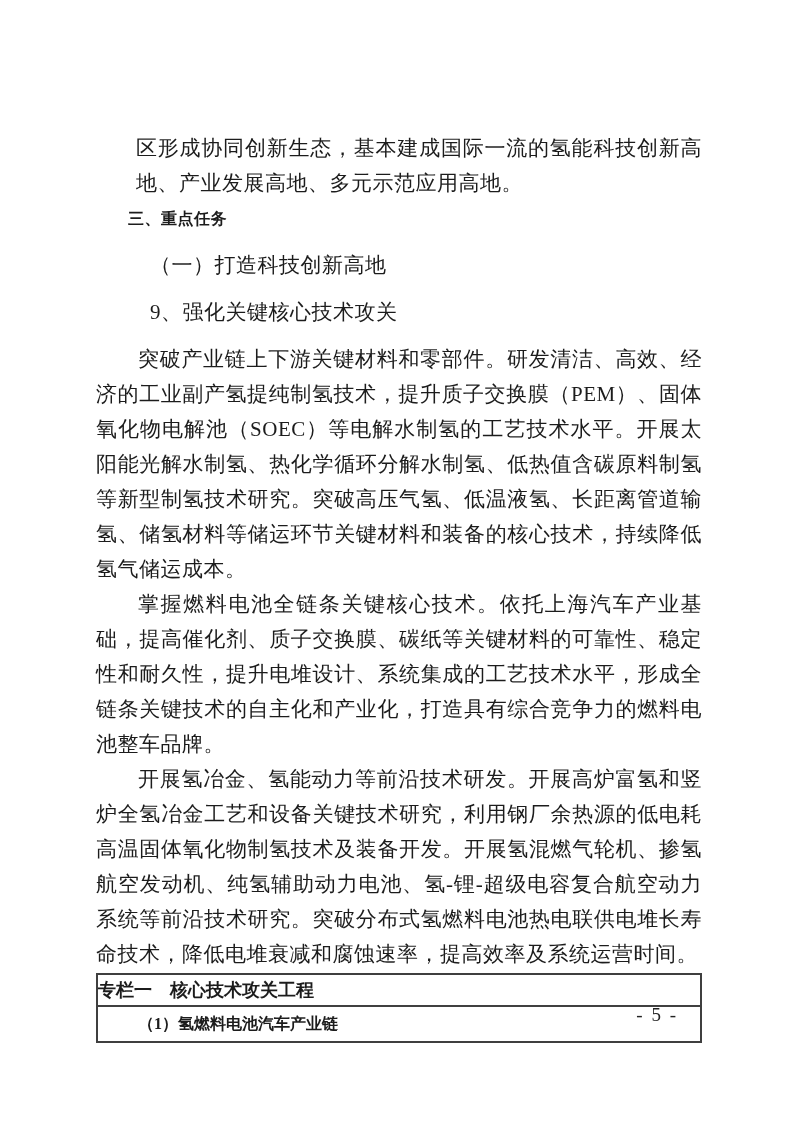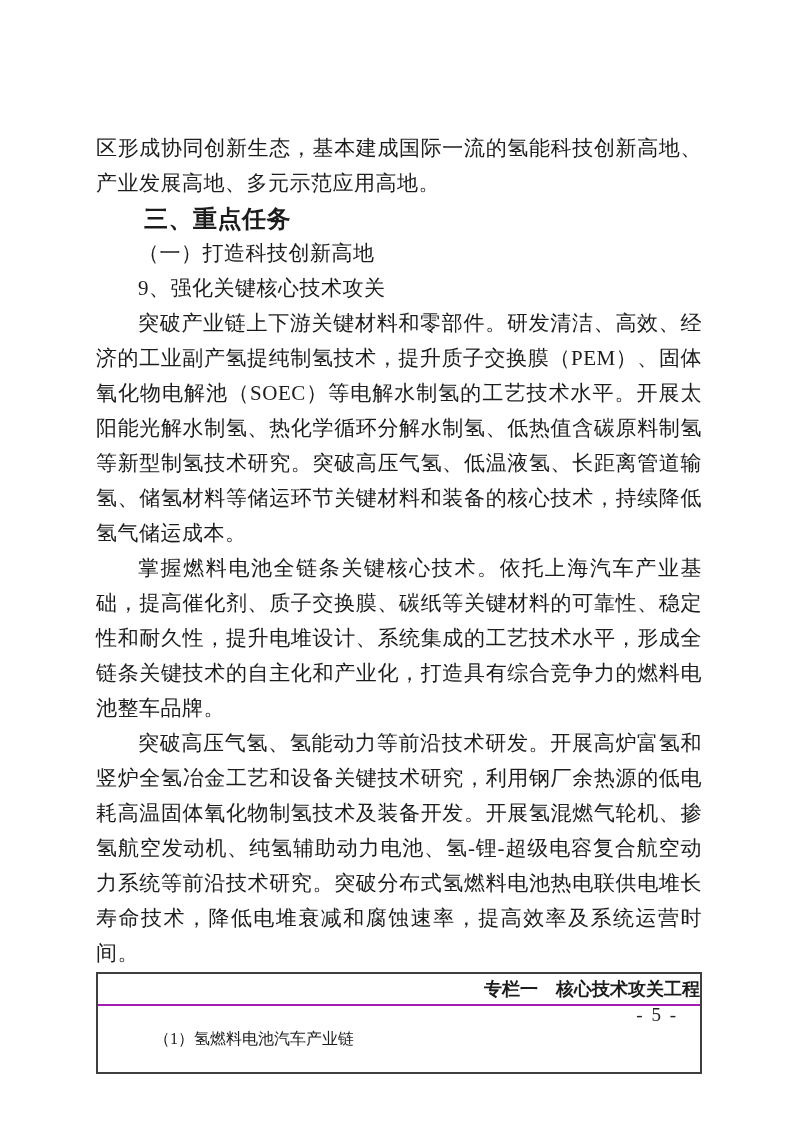--- a/index.html
+++ b/index.html
@@ -21,60 +21,61 @@
     width: 606px;
   }
   .body-text {
     margin: 0;
     font-size: 21px;
     line-height: 35px;
     text-align: justify;
     letter-spacing: 0.5px;
   }
   .indent { text-indent: 2em; }
-  .no-indent { text-indent: 0; }
+  .no-indent { text-indent: 0; margin-left: 40px; }
   .sec-heading {
     margin: 0;
-    font-size: 24px;
+    font-size: 16px;
     line-height: 35px;
     font-weight: bold;
     text-indent: 2em;
     font-family: "Liberation Sans", "DejaVu Sans", sans-serif;
     letter-spacing: 0.5px;
   }
   .sub-heading {
-    margin: 0;
+    margin: 12px;
     font-size: 21px;
     line-height: 35px;
     font-weight: normal;
     text-indent: 2em;
     letter-spacing: 0.5px;
     font-family: Liberation Serif, serif;
   }
   .column-box {
     margin-top: 1px;
     border: 2px solid #3f3f3f;
     width: 606px;
   }
   .column-box-header {
-    text-align: right;
+    text-align: left;
     font-weight: bold;
     font-size: 18px;
     line-height: 30px;
-    border-bottom: 2px solid #a21caf;
+    border-bottom: 2px solid #404040;
     font-family: "Liberation Sans", "DejaVu Sans", sans-serif;
   }
   .column-box-body {
     padding: 2px 8px 3px 8px;
     font-size: 16px;
     line-height: 29px;
   }
   .column-box-body p {
-    margin: 16px;
+    margin: 0;
     text-align: justify;
+    font-weight: bold;
   }
   .page-number {
     position: absolute;
     top: 1000px;
     right: 116px;
     font-size: 19px;
     line-height: 30px;
     letter-spacing: 2px;
     color: #222;
   }
@@ -90,21 +91,21 @@
     <h2 class="sec-heading">三、重点任务</h2>
 
     <h3 class="sub-heading">（一）打造科技创新高地</h3>
 
     <h3 class="sub-heading">9、强化关键核心技术攻关</h3>
 
     <p class="body-text indent">突破产业链上下游关键材料和零部件。研发清洁、高效、经济的工业副产氢提纯制氢技术，提升质子交换膜（PEM）、固体氧化物电解池（SOEC）等电解水制氢的工艺技术水平。开展太阳能光解水制氢、热化学循环分解水制氢、低热值含碳原料制氢等新型制氢技术研究。突破高压气氢、低温液氢、长距离管道输氢、储氢材料等储运环节关键材料和装备的核心技术，持续降低氢气储运成本。</p>
 
     <p class="body-text indent">掌握燃料电池全链条关键核心技术。依托上海汽车产业基础，提高催化剂、质子交换膜、碳纸等关键材料的可靠性、稳定性和耐久性，提升电堆设计、系统集成的工艺技术水平，形成全链条关键技术的自主化和产业化，打造具有综合竞争力的燃料电池整车品牌。</p>
 
-    <p class="body-text indent">突破高压气氢、氢能动力等前沿技术研发。开展高炉富氢和竖炉全氢冶金工艺和设备关键技术研究，利用钢厂余热源的低电耗高温固体氧化物制氢技术及装备开发。开展氢混燃气轮机、掺氢航空发动机、纯氢辅助动力电池、氢-锂-超级电容复合航空动力系统等前沿技术研究。突破分布式氢燃料电池热电联供电堆长寿命技术，降低电堆衰减和腐蚀速率，提高效率及系统运营时间。</p>
+    <p class="body-text indent">开展氢冶金、氢能动力等前沿技术研发。开展高炉富氢和竖炉全氢冶金工艺和设备关键技术研究，利用钢厂余热源的低电耗高温固体氧化物制氢技术及装备开发。开展氢混燃气轮机、掺氢航空发动机、纯氢辅助动力电池、氢-锂-超级电容复合航空动力系统等前沿技术研究。突破分布式氢燃料电池热电联供电堆长寿命技术，降低电堆衰减和腐蚀速率，提高效率及系统运营时间。</p>
 
     <div class="column-box">
       <div class="column-box-header">专栏一　核心技术攻关工程</div>
       <div class="column-box-body">
         <p class="indent">（1）氢燃料电池汽车产业链</p>
       </div>
     </div>
 
   </div>
 

